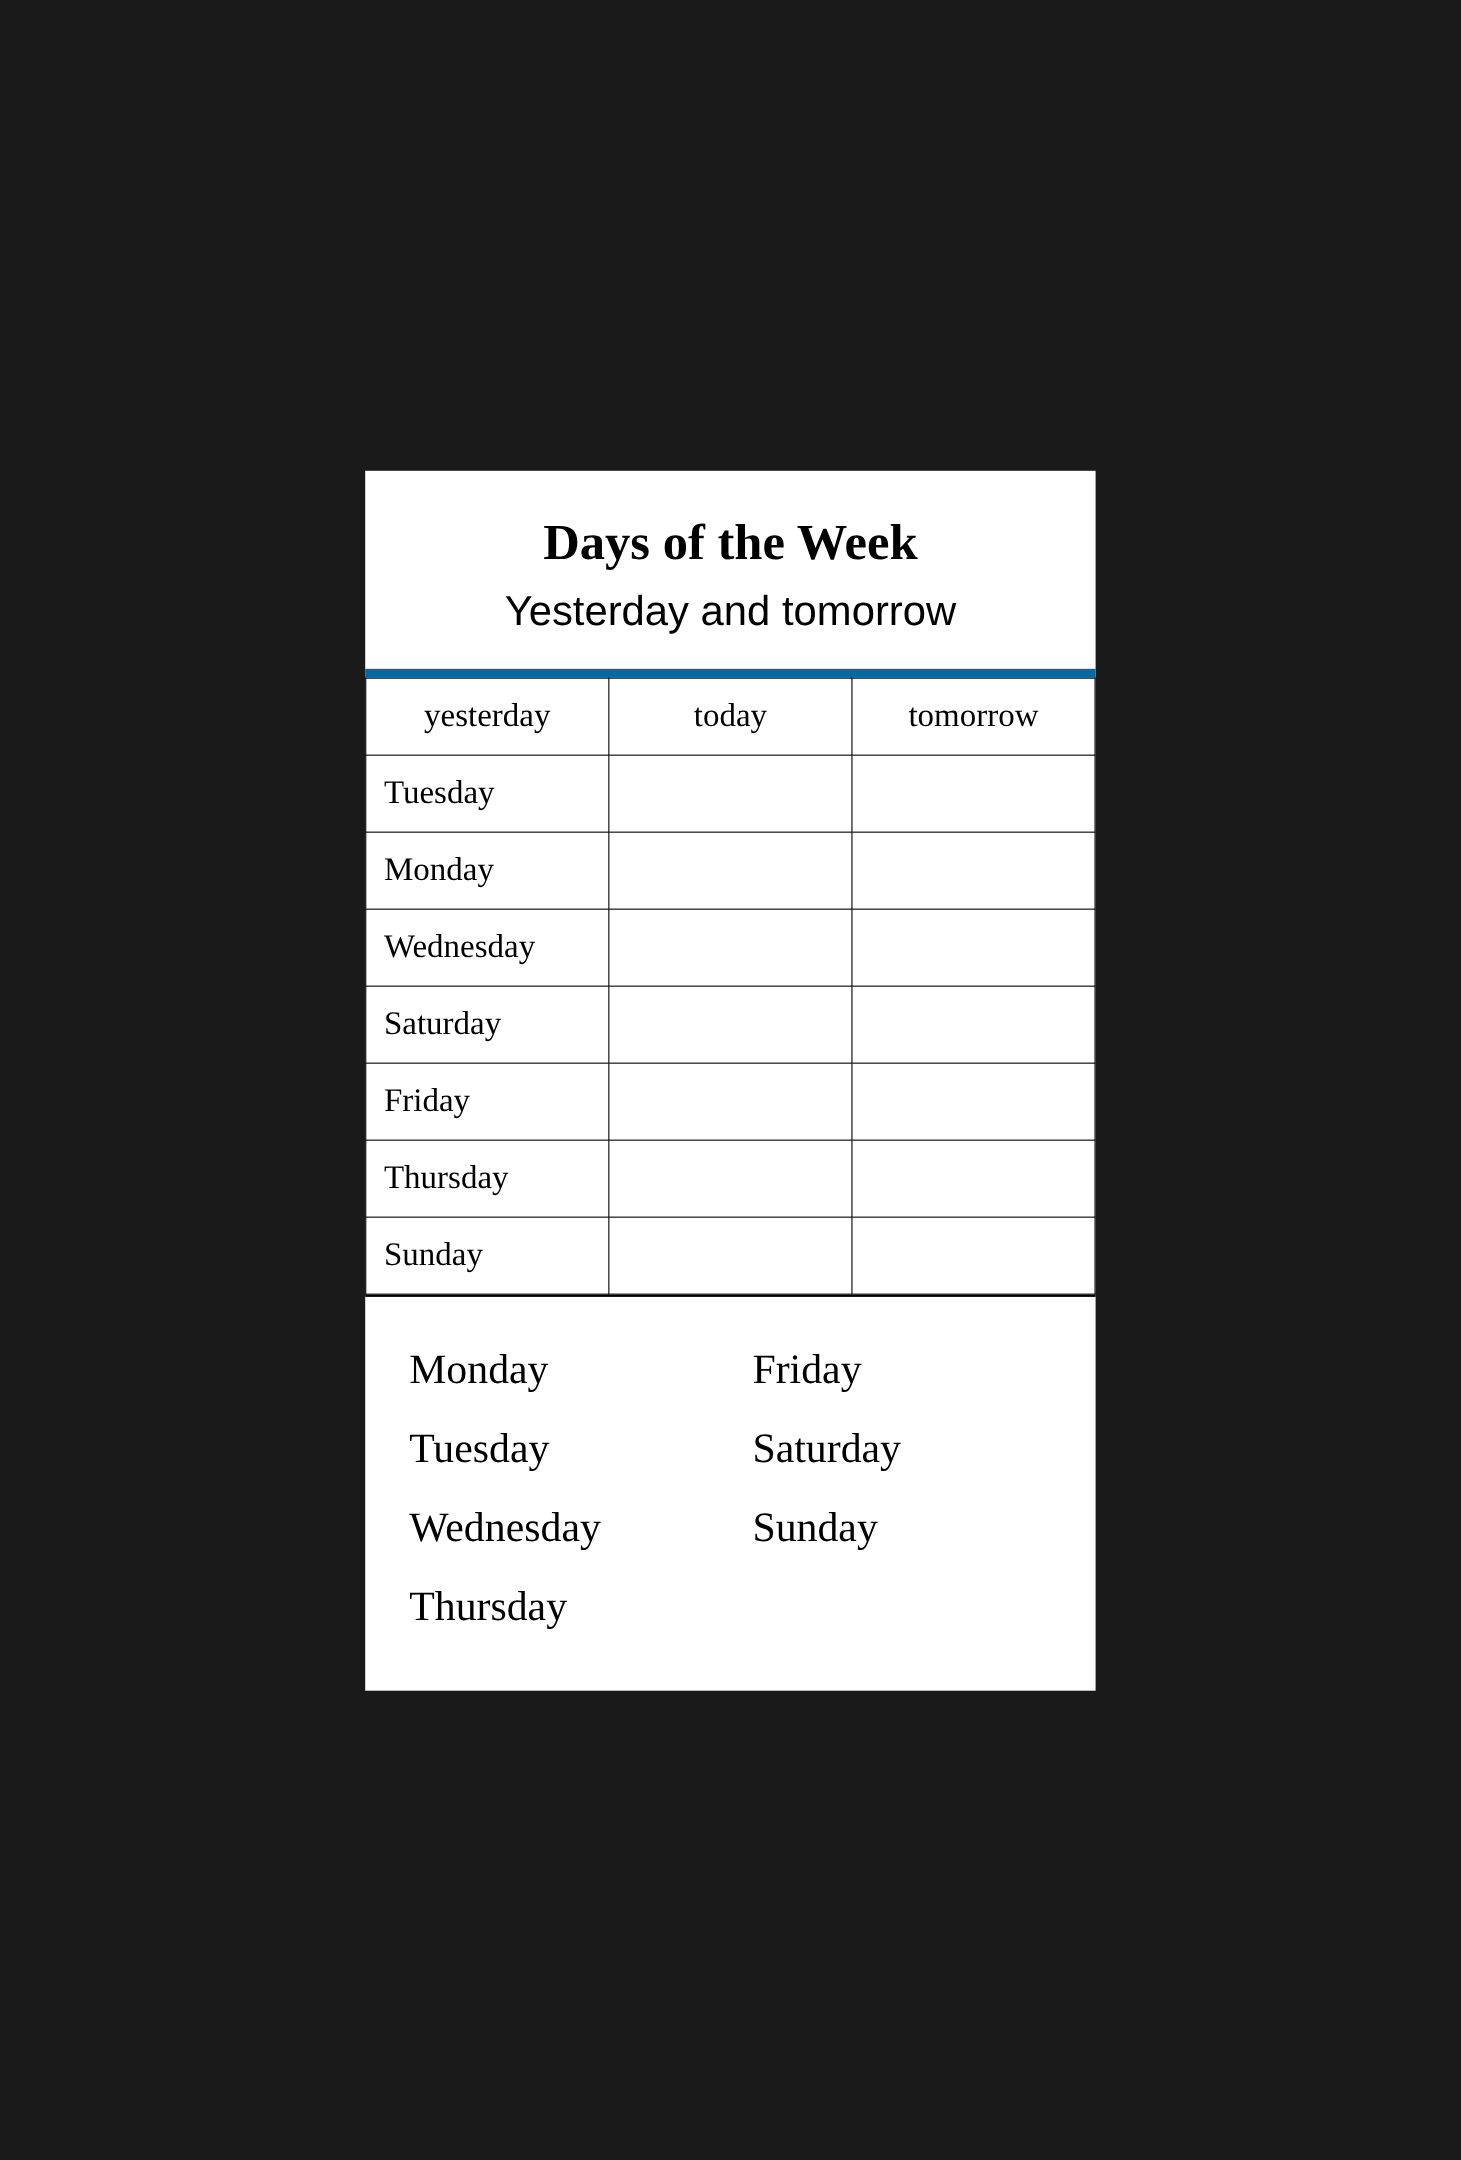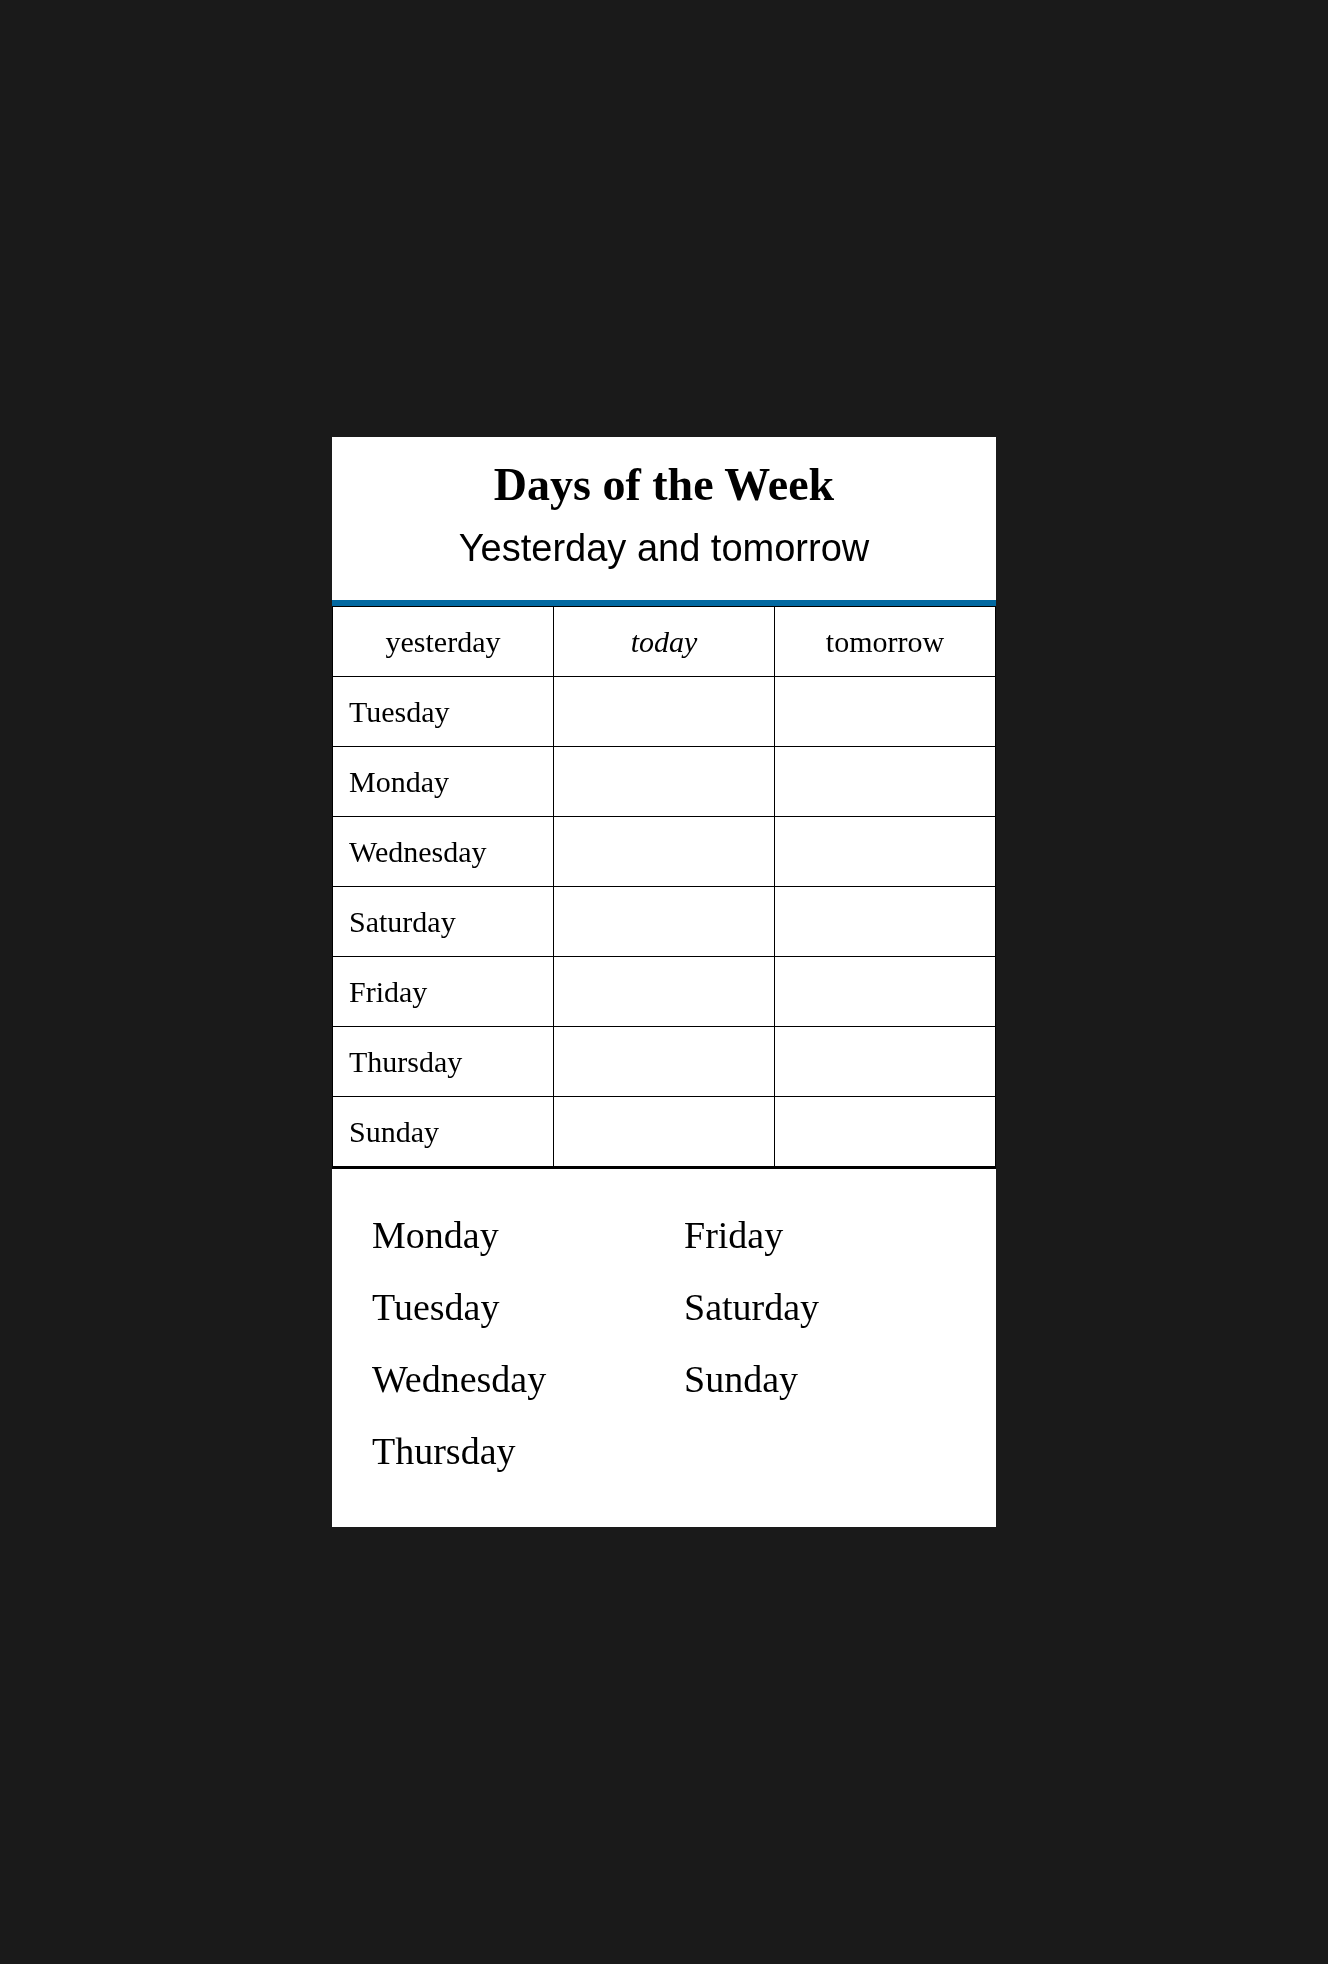--- a/index.html
+++ b/index.html
@@ -19,23 +19,23 @@
 
     .page {
       background: #ffffff;
       width: 664px;
       min-height: 982px;
       padding: 0;
       position: relative;
     }
 
     .header-section {
-      padding: 21px 40px 20px 40px;
+      padding: 38px 40px 20px 40px;
       text-align: center;
-      border-bottom: 6px solid #0369a1;
+      border-bottom: 8px solid #0369a1;
     }
 
     .main-title {
       font-size: 46px;
       font-weight: bold;
       font-family: 'Comic Sans MS', 'Chalkboard SE', cursive;
       color: #000;
       margin-bottom: 16px;
     }
 
@@ -67,21 +67,21 @@
 
     .days-table th {
       font-weight: normal;
     }
 
     .days-table td {
       text-align: left;
     }
 
     .col-yesterday { width: 33.33%; }
-    .col-today { width: 33.33%; font-style: italic; }
+    .col-today { width: 33.33%; }
     .col-tomorrow { width: 33.33%; }
 
     .answer-section {
       padding: 20px 20px 30px 20px;
       display: grid;
       grid-template-columns: 1fr 1fr;
       gap: 0;
     }
 
     .answer-column {

